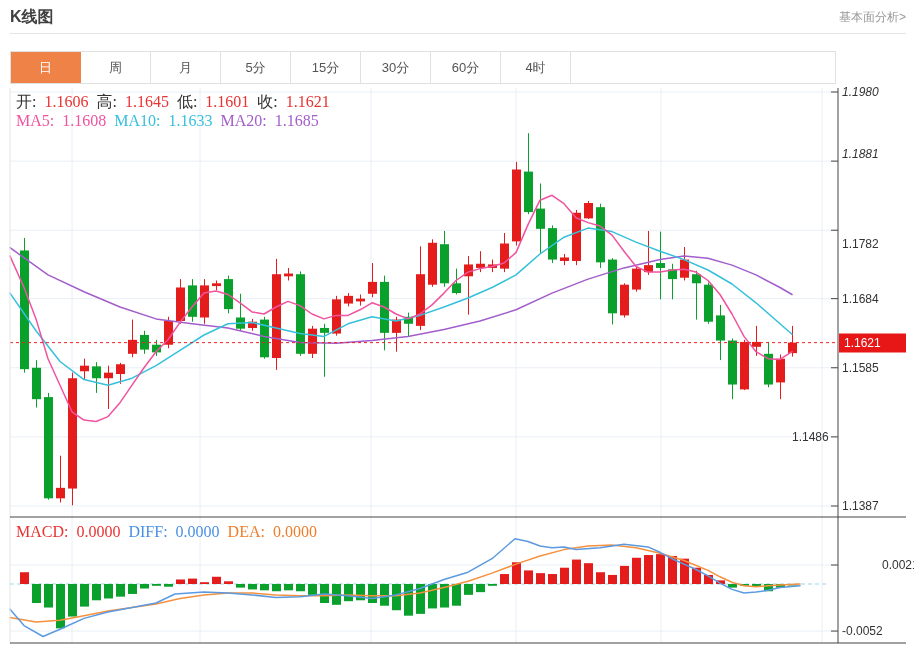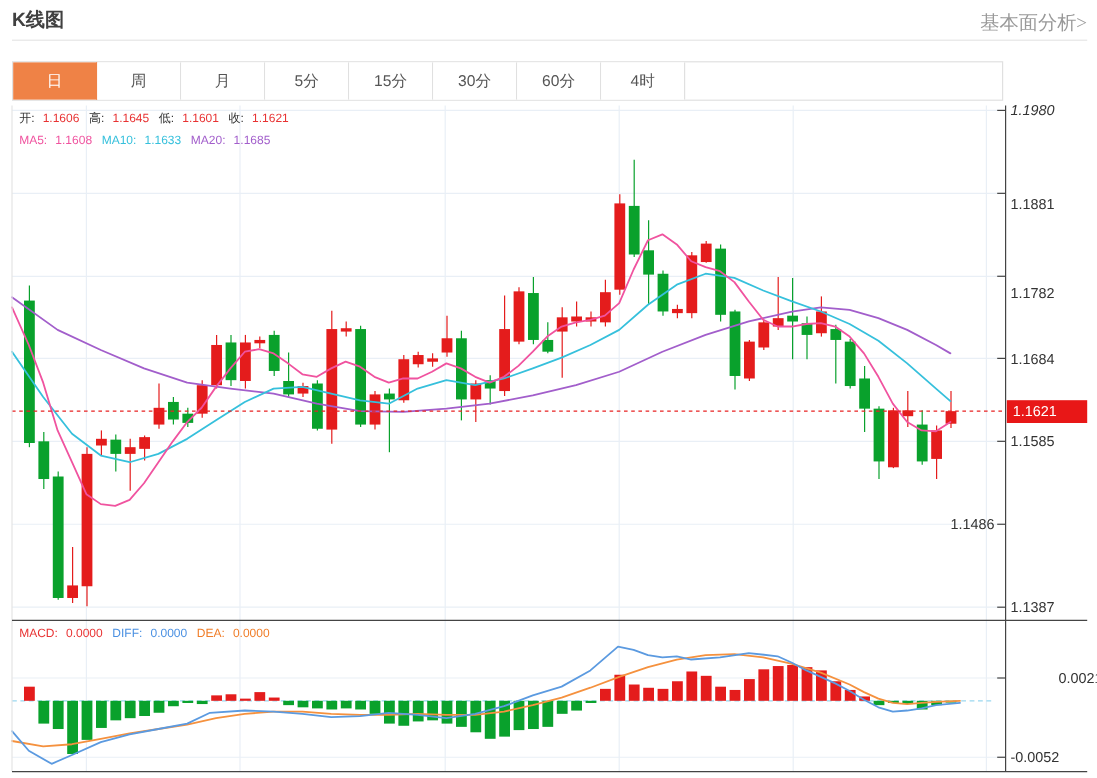--- a/index.html
+++ b/index.html
@@ -1,28 +1,28 @@
 <!DOCTYPE html>
 <html><head>
 <meta charset="utf-8">
 <style>
   html,body{margin:0;padding:0;}
   body{width:914px;height:648px;background:#fff;position:relative;overflow:hidden;
        font-family:"Liberation Sans","DejaVu Sans",sans-serif;}
   #page-title{position:absolute;left:10px;top:7px;font-size:16px;font-weight:bold;color:#404040;}
-  #fundamental-link{position:absolute;right:8px;top:9px;font-size:16px;color:#999;cursor:pointer;text-decoration:none;font-family:Liberation Serif, serif;}
+  #fundamental-link{position:absolute;right:8px;top:9px;font-size:12px;color:#999;cursor:pointer;text-decoration:none;}
   #title-divider{position:absolute;left:10px;top:33px;width:896px;height:0;border-top:1px solid #e5e5e5;}
   #tab-bar{position:absolute;left:10px;top:51px;width:826px;height:33px;display:flex;
            border:1px solid #e0e0e0;box-sizing:border-box;background:#fff;}
   .tab{width:70px;height:100%;display:flex;align-items:center;justify-content:center;
        font-size:13px;color:#555;border-right:1px solid #e0e0e0;box-sizing:border-box;cursor:pointer;background:#fff;}
   .tab.selected{background:#ef8246;color:#fff;border-color:#ef8246;}
   .tab-filler{flex:1;}
   #chart-svg{position:absolute;left:0;top:0;}
-  .legend-row{position:absolute;font-size:10px;white-space:nowrap;z-index:5;}
+  .legend-row{position:absolute;font-size:16px;white-space:nowrap;z-index:5;font-family:Liberation Serif, serif;}
   .legend-row span{margin-right:4px;}
   .legend-item{margin-right:14px;}
   .y-label{position:absolute;font-size:12px;color:#333;transform:translateY(-50%);z-index:4;}
   #price-badge{position:absolute;left:839px;width:67px;height:19px;background:#e81717;color:#fff;
                font-size:12px;line-height:19px;padding-left:5px;box-sizing:border-box;
                transform:translateY(-50%);z-index:6;}
 </style>
 </head>
 <body>
 
@@ -274,21 +274,21 @@
     <line x1="831" y1="565" x2="838" y2="565" stroke="#444444" stroke-width="1"></line>
     <line x1="831" y1="631.047619047619" x2="838" y2="631.047619047619" stroke="#444444" stroke-width="1"></line>
   </svg>
 
 <div class="legend-row" id="ohlc-row" style="left:16px;top:92px;"><span class="legend-item"><span style="color: rgb(51, 51, 51);">开:</span><span style="color: rgb(232, 51, 51);"> 1.1606</span></span><span class="legend-item"><span style="color: rgb(51, 51, 51);">高:</span><span style="color: rgb(232, 51, 51);"> 1.1645</span></span><span class="legend-item"><span style="color: rgb(51, 51, 51);">低:</span><span style="color: rgb(232, 51, 51);"> 1.1601</span></span><span class="legend-item"><span style="color: rgb(51, 51, 51);">收:</span><span style="color: rgb(232, 51, 51);"> 1.1621</span></span></div>
 <div class="legend-row" id="ma-row" style="left:16px;top:112px;"><span class="legend-item"><span style="color: rgb(240, 83, 159);">MA5:</span><span style="color: rgb(240, 83, 159);"> 1.1608</span></span><span class="legend-item"><span style="color: rgb(54, 192, 220);">MA10:</span><span style="color: rgb(54, 192, 220);"> 1.1633</span></span><span class="legend-item"><span style="color: rgb(162, 94, 203);">MA20:</span><span style="color: rgb(162, 94, 203);"> 1.1685</span></span></div>
 <div class="legend-row" id="macd-row" style="left:16px;top:523px;"><span class="legend-item"><span style="color: rgb(232, 51, 51);">MACD:</span><span style="color: rgb(232, 51, 51);"> 0.0000</span></span><span class="legend-item"><span style="color: rgb(74, 144, 226);">DIFF:</span><span style="color: rgb(74, 144, 226);"> 0.0000</span></span><span class="legend-item"><span style="color: rgb(240, 125, 40);">DEA:</span><span style="color: rgb(240, 125, 40);"> 0.0000</span></span></div>
 
 <div id="axis-labels">
     <div class="y-label" style="left: 842px; top: 92px; font-style: italic;">1.1980</div>
-    <div class="y-label" style="left: 842px; top: 170px;">1.1881</div>
+    <div class="y-label" style="left: 842px; top: 154px; font-style: italic;">1.1881</div>
     <div class="y-label" style="left: 842px; top: 244px;">1.1782</div>
     <div class="y-label" style="left: 842px; top: 298.651px; text-align: right;">1.1684</div>
     <div class="y-label" style="left: 842px; top: 367.767px;">1.1585</div>
     <div class="y-label" style="left: 792px; top: 436.884px;">1.1486</div>
     <div class="y-label" style="left: 842px; top: 506px; text-align: right;">1.1387</div>
     <div class="y-label" style="left: 842px; top: 565px; margin-left: 40px;">0.0021</div>
     <div class="y-label" style="left: 842px; top: 631.048px; text-align: right;">-0.0052</div>
   </div>
 <div id="price-badge" style="top: 342.634px; background: rgb(232, 23, 23);">1.1621</div>
 

